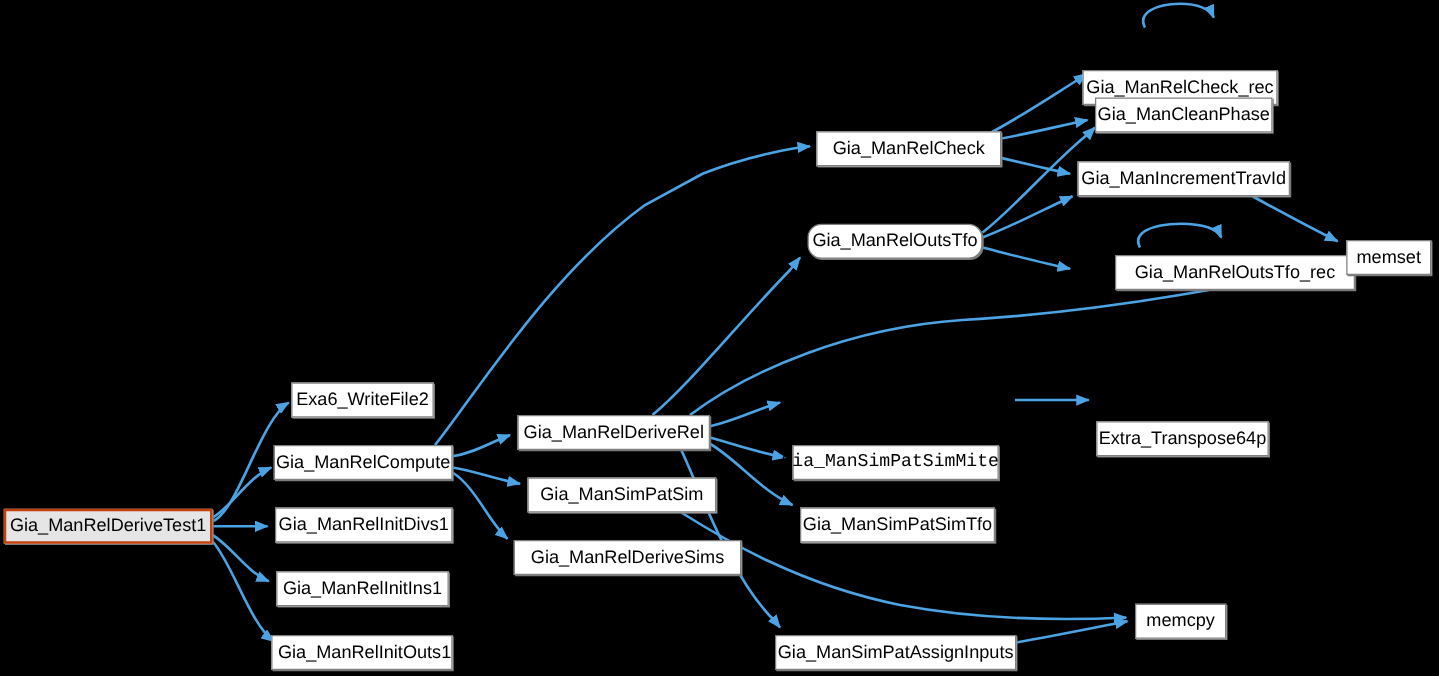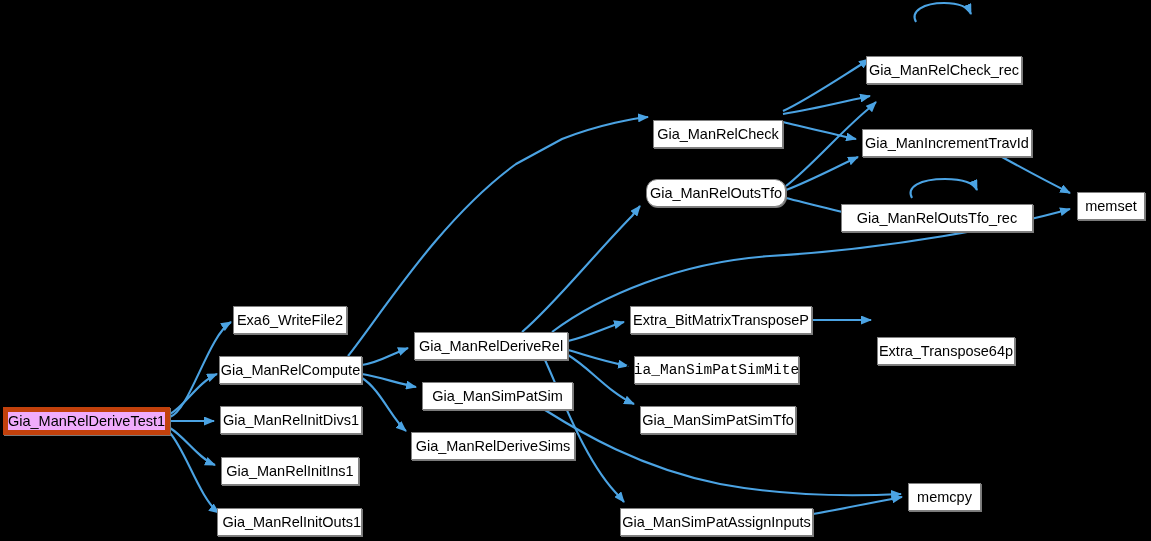--- a/index.html
+++ b/index.html
@@ -2,21 +2,21 @@
 <html><head>
 <meta charset="utf-8">
 <style>
   html,body{margin:0;padding:0;background:#000;}
   #canvas{position:relative;width:1151px;height:541px;background:#000;overflow:hidden;
           font-family:"Liberation Sans", sans-serif;}
   svg#edges{position:absolute;left:0;top:0;width:1151px;height:541px;}
   .node{position:absolute;box-sizing:border-box;background:#fff;border:1px solid #808080;
         box-shadow:1px 1px 0 0 #7a7a7a;display:flex;align-items:center;justify-content:center;
         color:#000;font-size:14.5px;white-space:nowrap;letter-spacing:0px;}
-  .node.root{background:#f0abfc;border:5px solid #c2410c;}
+  .node.root{background:#e5e5e5;border:2px solid #c2410c;}
   .node span{pointer-events:none;}
 </style>
 </head>
 <body>
 
 <div id="canvas">
   <svg id="edges" viewBox="0 0 1151 541">
     <defs>
       <marker id="arrow" markerWidth="11" markerHeight="9" refX="10" refY="4.5" orient="auto" markerUnits="userSpaceOnUse">
         <path d="M0,0 L11,4.5 L0,9 Z" fill="#4ba3e3"></path>
@@ -69,48 +69,48 @@
     </div>
     <div class="node" style="left: 217px; top: 508px; width: 145px; height: 28px; justify-content: flex-end;">
       <span>Gia_ManRelInitOuts1</span>
     </div>
     <div class="node" style="left: 414px; top: 332px; width: 154px; height: 28px;">
       <span>Gia_ManRelDeriveRel</span>
     </div>
     <div class="node" style="left: 422px; top: 382px; width: 151px; height: 28px;">
       <span>Gia_ManSimPatSim</span>
     </div>
-    <div class="node" style="left: 411px; top: 432px; width: 164px; height: 28px;">
+    <div class="node" style="left: 411px; top: 432px; width: 182px; height: 28px;">
       <span>Gia_ManRelDeriveSims</span>
     </div>
-    <div class="node" style="left: 653px; top: 120px; width: 130px; height: 28px;">
+    <div class="node" style="left: 653px; top: 105px; width: 148px; height: 28px;">
       <span>Gia_ManRelCheck</span>
     </div>
     <div class="node" style="left: 646px; top: 179px; width: 140px; height: 28px; border-radius: 11px;">
       <span>Gia_ManRelOutsTfo</span>
-    </div>
-    <div class="node" style="left: 630px; top: 306px; width: 182px; height: 28px;">
-      <span>Extra_BitMatrixTransposeP</span>
     </div>
     <div class="node" style="left: 634px; top: 356px; width: 165px; height: 28px; font-family: Liberation Mono, monospace;">
       <span>Gia_ManSimPatSimMiter</span>
     </div>
     <div class="node" style="left: 640px; top: 406px; width: 156px; height: 28px;">
       <span>Gia_ManSimPatSimTfo</span>
     </div>
     <div class="node" style="left: 620px; top: 508px; width: 193px; height: 28px;">
       <span>Gia_ManSimPatAssignInputs</span>
     </div>
     <div class="node" style="left: 866px; top: 28px; width: 156px; height: 28px; margin-top: 28px;">
       <span>Gia_ManRelCheck_rec</span>
     </div>
+    <div class="node" style="left: 876px; top: 78px; width: 142px; height: 28px;">
+      <span>Gia_ManCleanPhase</span>
+    </div>
     <div class="node" style="left: 862px; top: 129px; width: 170px; height: 28px;">
       <span>Gia_ManIncrementTravId</span>
     </div>
-    <div class="node" style="left: 841px; top: 204px; width: 192px; height: 28px;">
+    <div class="node" style="left: 892px; top: 204px; width: 192px; height: 28px;">
       <span>Gia_ManRelOutsTfo_rec</span>
     </div>
     <div class="node" style="left: 877px; top: 306px; width: 138px; height: 28px; margin-top: 31px;">
       <span>Extra_Transpose64p</span>
     </div>
     <div class="node" style="left: 1077px; top: 192px; width: 68px; height: 28px;">
       <span>memset</span>
     </div>
     <div class="node" style="left: 908px; top: 483px; width: 73px; height: 28px;">
       <span>memcpy</span>

